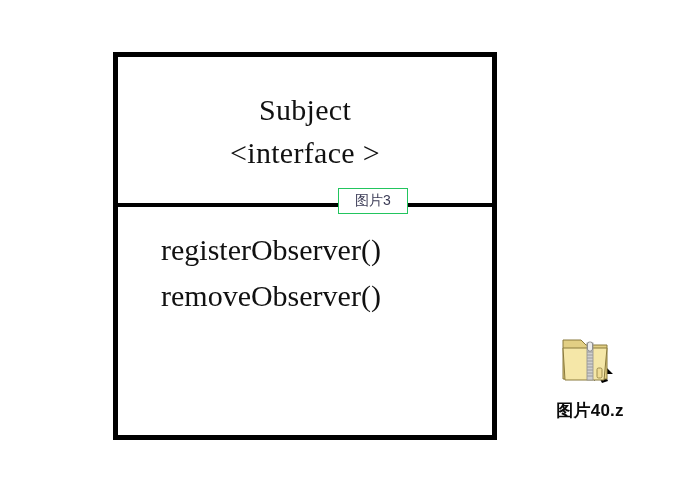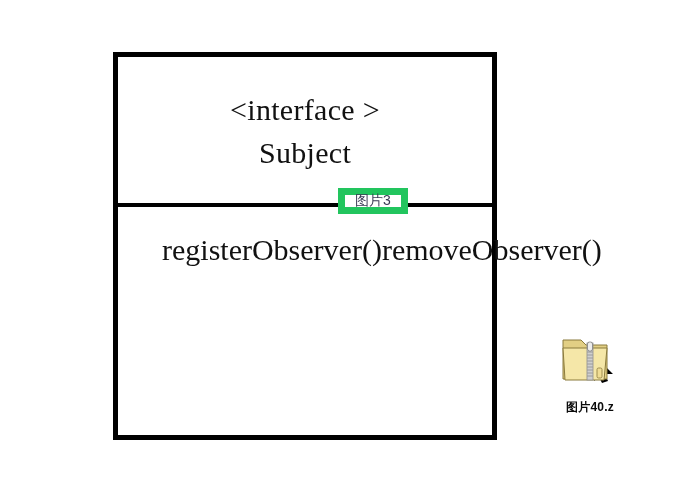--- a/index.html
+++ b/index.html
@@ -42,45 +42,44 @@
     font-family: "Liberation Serif", serif;
     font-size: 30px;
     line-height: 1.42;
     color: #111111;
     letter-spacing: 0.3px;
     white-space: pre;
   }
 
   #uml-methods {
     box-sizing: border-box;
-    padding: 20px 0 0 30px;
+    padding: 20px 0 0 43px;
     display: flex;
-    flex-direction: row;
+    flex-direction: column;
     align-items: flex-start;
-    margin-left: 14px;
   }
 
   .uml-method {
     font-family: "Liberation Serif", serif;
     font-size: 30px;
     line-height: 1.52;
     color: #111111;
     white-space: pre;
   }
 
   
   #image-tooltip {
     position: absolute;
     left: 338px;
     top: 188px;
     width: 70px;
     height: 26px;
     box-sizing: border-box;
     background: #ffffff;
-    border: 7px solid #22c55e;
+    border: 1px solid #22c55e;
     display: flex;
     align-items: center;
     justify-content: center;
     font-family: "Liberation Sans", sans-serif;
     font-size: 14px;
     color: #3a3a55;
     z-index: 5;
   }
 
   
@@ -100,35 +99,35 @@
     height: 56px;
   }
 
   #zip-folder-icon svg {
     display: block;
   }
 
   #zip-file-label {
     margin-top: 9px;
     font-family: "Liberation Sans", sans-serif;
-    font-size: 12px;
+    font-size: 17px;
     font-weight: bold;
     color: #0b0b0b;
     letter-spacing: 0.2px;
     white-space: pre;
   }
 </style>
 </head>
 <body>
 
 <div id="uml-class-box">
 
   <div id="uml-header">
+    <div class="uml-header-line">Subject</div>
     <div class="uml-header-line">&lt;interface &gt;</div>
-    <div class="uml-header-line">Subject</div>
   </div>
 
   <div id="uml-methods">
     <div class="uml-method">registerObserver()</div>
     <div class="uml-method">removeObserver()</div>
   </div>
 
 </div>
 
 <div id="image-tooltip">

